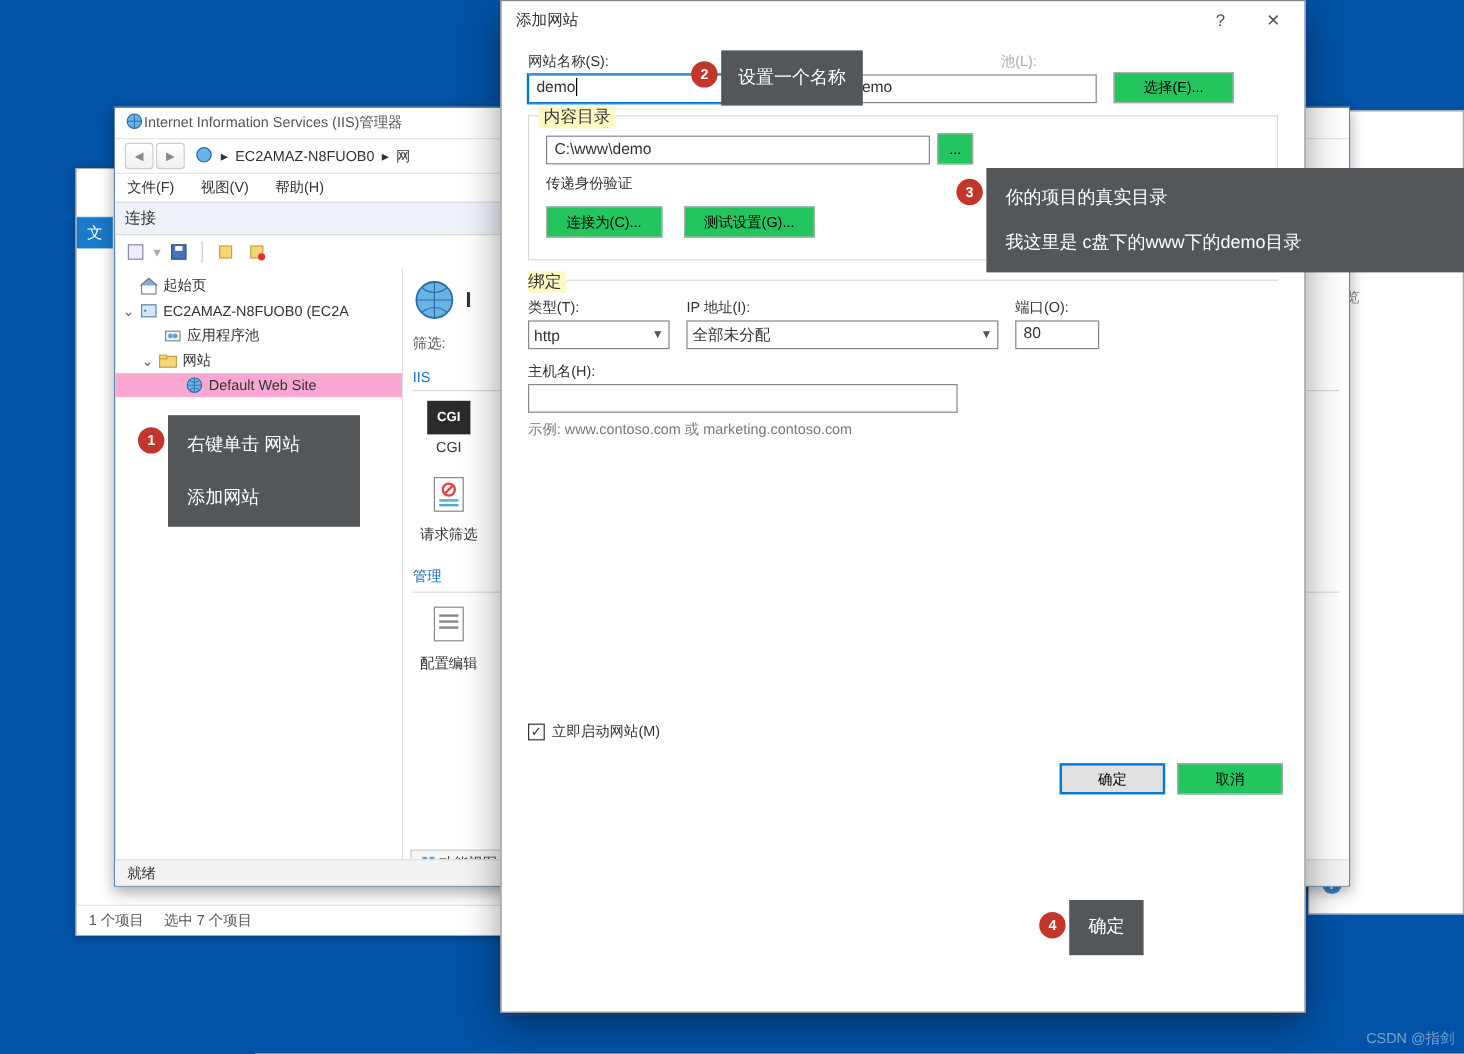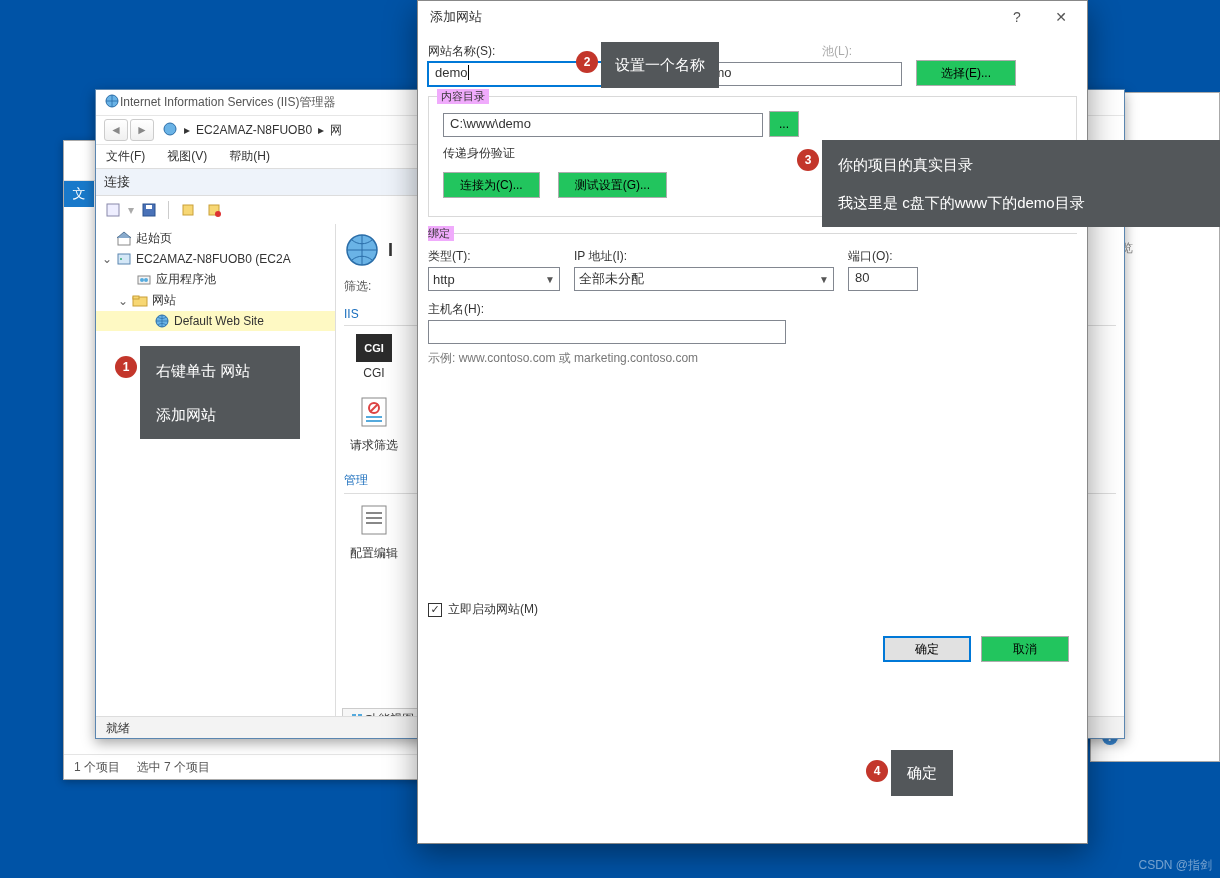--- a/index.html
+++ b/index.html
@@ -26,50 +26,50 @@
 .iis-menu { height: 23px; padding: 3px 10px; font-size: 12px; color: #333; display: flex; gap: 22px; background: #fff; }
 .iis-conn-hdr { background: #eef3fa; padding: 4px 8px; font-size: 13px; border-top: 1px solid #ddd; border-bottom: 1px solid #ddd; }
 .iis-toolbar { padding: 4px 6px; display: flex; gap: 4px; align-items: center; }
 .iis-toolbar .tbtn { width: 22px; height: 20px; display: flex; align-items: center; justify-content: center; }
 .iis-body { display: flex; height: calc(100% - 135px); }
 .tree-panel { width: 240px; border-right: 1px solid #ddd; padding: 4px 0; overflow: hidden; position: relative; }
 .tree-item { padding: 2px 6px; font-size: 12px; display: flex; align-items: center; gap: 4px; white-space: nowrap; }
 .tree-item.indent1 { padding-left: 22px; }
 .tree-item.indent2 { padding-left: 40px; }
 .tree-item.indent3 { padding-left: 58px; }
-.tree-item.selected { background: #fef9c3; }
+.tree-item.selected { background: #f9a8d4; }
 .tree-chevron { width: 10px; text-align: center; color: #666; }
 .tree-scrollbar { position: absolute; bottom: 0; left: 0; right: 0; height: 17px; background: #f0f0f0; border-top: 1px solid #ddd; }
 .tree-scrollbar::before { content: ""; position: absolute; left: 17px; top: 2px; width: 60px; height: 13px; background: #cdcdcd; border-radius: 2px; }
 .content-panel { flex: 1; background: #fff; padding: 8px; position: relative; }
 .content-header { display: flex; align-items: center; gap: 8px; margin-bottom: 10px; }
 .big-icon { width: 36px; height: 36px; }
 .filter-row { display: flex; align-items: center; gap: 6px; font-size: 12px; color: #555; margin-bottom: 8px; }
 .cat-header { color: #1a6ebd; font-size: 12px; padding: 4px 0; border-bottom: 1px solid #ddd; margin-bottom: 8px; }
 .feature-icon { width: 36px; height: 36px; margin-bottom: 4px; }
 .feature-item { text-align: center; font-size: 12px; color: #333; margin-bottom: 14px; width: 60px; }
 .view-tabs { position: absolute; bottom: 6px; left: 6px; display: flex; gap: 2px; }
 .view-tab { border: 1px solid #ccc; padding: 2px 8px; font-size: 12px; background: #f6f6f6; }
 .iis-status { position: absolute; bottom: 0; left: 0; right: 0; height: 22px; background: #f3f3f3; border-top: 1px solid #ddd; padding: 3px 10px; font-size: 12px; }
 
 
 .dialog { position: absolute; left: 417px; top: 0; width: 671px; height: 844px; background: #fff; border: 1px solid #888; box-shadow: 0 10px 30px rgba(0,0,0,.4); }
 .dlg-titlebar { height: 32px; display: flex; align-items: center; justify-content: space-between; padding: 0 4px 0 12px; font-size: 13px; }
 .dlg-titlebar .ctrls { display: flex; }
 .dlg-titlebar .ctrl { width: 44px; height: 30px; display: flex; align-items: center; justify-content: center; font-size: 14px; color: #555; }
-.dlg-body { padding: 10px 10px; }
+.dlg-body { padding: 10px 22px; }
 .lbl { font-size: 12px; color: #333; margin-bottom: 2px; display: block; }
 .lbl.disabled { color: #aaa; }
 .row { display: flex; gap: 14px; align-items: flex-end; margin-bottom: 10px; }
 .input { border: 1px solid #828790; height: 24px; padding: 2px 6px; font-size: 13px; background: #fff; }
 .input.focus { border: 1px solid #0078d7; outline: 1px solid #0078d7; }
 .btn { border: 1px solid #adadad; background: #22c55e; height: 26px; padding: 0 16px; font-size: 12px; cursor: default; }
 .btn.primary { border: 2px solid #0078d7; background: #e1e1e1; }
 .group { border: 1px solid #d9d9d9; padding: 14px 14px 18px; margin-bottom: 16px; position: relative; }
-.group-title { position: absolute; top: -8px; left: 8px; background: #f0abfc; padding: 0 4px; font-size: 11px; }
+.group-title { position: absolute; top: -8px; left: 8px; background: #fef9c3; padding: 0 4px; font-size: 14px; }
 .select { border: 1px solid #828790; height: 24px; padding: 2px 4px; font-size: 13px; background: #fff; display: flex; align-items: center; justify-content: space-between; }
 .select .arrow { color: #555; font-size: 10px; }
 .hint { font-size: 12px; color: #777; margin-top: 6px; }
 .checkbox-row { display: flex; align-items: center; gap: 6px; margin-top: 220px; font-size: 12px; }
 .dlg-footer { display: flex; justify-content: flex-end; gap: 10px; padding: 8px 18px 14px; }
 .dlg-footer .btn { width: 88px; }
 
 
 .callout-badge { width: 22px; height: 22px; border-radius: 50%; background: #c3362b; color: #fff; font-size: 12px; font-weight: bold; display: flex; align-items: center; justify-content: center; position: absolute; z-index: 10; }
 .callout-box { position: absolute; background: #53575a; color: #fff; font-size: 15px; padding: 12px 16px; z-index: 9; line-height: 1.7; }
@@ -317,21 +317,21 @@
         <button class="btn">连接为(C)...</button>
         <button class="btn">测试设置(G)...</button>
       </div>
     </div>
 
     <div class="group" style="border-left:none;border-right:none;border-bottom:none;padding:14px 0">
       <div class="group-title" style="left:0;padding-left:0">绑定</div>
       <div class="row">
         <div style="flex:0 0 118px">
           <label class="lbl">类型(T):</label>
-          <div class="select" style="width:132px">
+          <div class="select" style="width:118px">
             <span>http</span>
               <span class="arrow">▼</span>
           </div>
         </div>
         <div style="flex:0 0 260px">
           <label class="lbl">IP 地址(I):</label>
           <div class="select" style="width:260px">
             <span>全部未分配</span>
               <span class="arrow">▼</span>
           </div>

